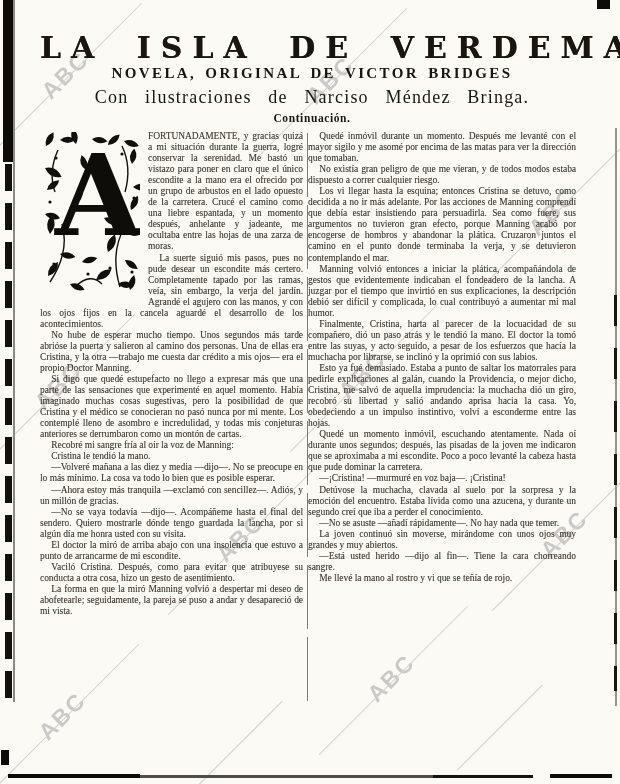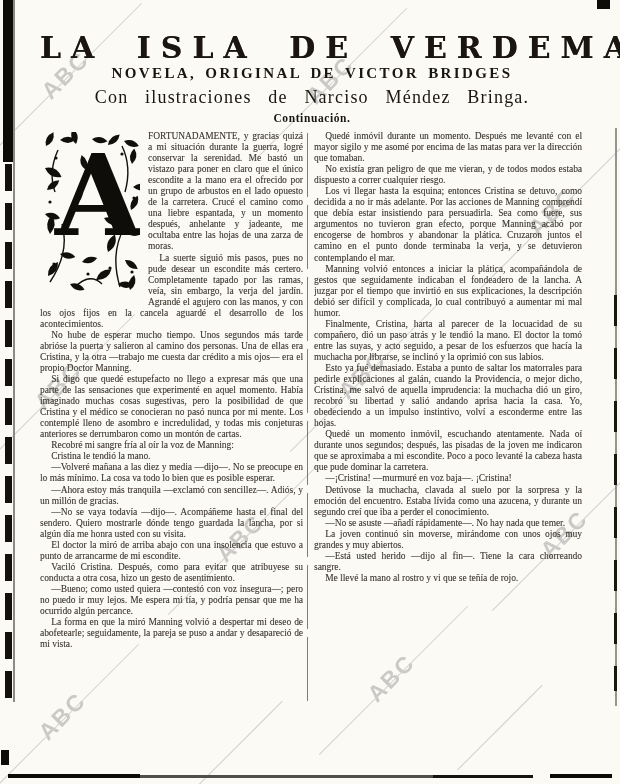--- a/index.html
+++ b/index.html
@@ -24,21 +24,21 @@
 
   
   .columns{position:absolute;top:131px;left:40px;width:546px;height:574px;}
   .col{
     position:absolute;top:0;height:100%;overflow:hidden;
     font-size:9.4px;line-height:11.05px;text-align:justify;
     color:#3e3830;
     text-shadow:.3px 0 0 rgba(62,56,48,.35);
   }
   .col-left{left:0;width:263px;}
-  .col-right{right:4px;width:268px;}
+  .col-right{right:10px;width:268px;}
   .col p{margin:0;text-indent:1.2em;}
   .col-left p:first-of-type{text-indent:0;}
   .divider{
     position:absolute;left:267px;top:2px;width:1px;height:570px;opacity:.75;
     background:repeating-linear-gradient(to bottom,#55504a 0 64px,transparent 64px 72px);
   }
 
   
   .ornament{float:left;width:100px;height:163px;margin:1px 8px 2px 0;}
 
@@ -181,29 +181,28 @@
         <p>La suerte siguió mis pasos, pues no pude desear un escondite más certero. Completamente tapado por las ramas, veía, sin embargo, la verja del jardín. Agrandé el agujero con las manos, y con los ojos fijos en la cancela aguardé el desarrollo de los acontecimientos.</p>
         <p>No hube de esperar mucho tiempo. Unos segundos más tarde abrióse la puerta y salieron al camino dos personas. Una de ellas era Cristina, y la otra —trabajo me cuesta dar crédito a mis ojos— era el propio Doctor Manning.</p>
         <p>Si digo que quedé estupefacto no llego a expresar más que una parte de las sensaciones que experimenté en aquel momento. Había imaginado muchas cosas sugestivas, pero la posibilidad de que Cristina y el médico se conocieran no pasó nunca por mi mente. Los contemplé lleno de asombro e incredulidad, y todas mis conjeturas anteriores se derrumbaron como un montón de cartas.</p>
         <p>Recobré mi sangre fría al oír la voz de Manning:</p>
         <p>Cristina le tendió la mano.</p>
         <p>—Volveré mañana a las diez y media —dijo—. No se preocupe en lo más mínimo. La cosa va todo lo bien que es posible esperar.</p>
         <p>—Ahora estoy más tranquila —exclamó con sencillez—. Adiós, y un millón de gracias.</p>
         <p>—No se vaya todavía —dijo—. Acompáñeme hasta el final del sendero. Quiero mostrarle dónde tengo guardada la lancha, por si algún día me honra usted con su visita.</p>
         <p>El doctor la miró de arriba abajo con una insolencia que estuvo a punto de arrancarme de mi escondite.</p>
         <p>Vaciló Cristina. Después, como para evitar que atribuyese su conducta a otra cosa, hizo un gesto de asentimiento.</p>
-        <p>—Bueno; como usted quiera —contestó con voz insegura—; pero no puedo ir muy lejos. Me espera mi tía, y podría pensar que me ha ocurrido algún percance.</p>
         <p>La forma en que la miró Manning volvió a despertar mi deseo de abofetearle; seguidamente, la pareja se puso a andar y desapareció de mi vista.</p>
       </div>
     <div class="divider"></div>
     <div class="col col-right">
         <p>Quedé inmóvil durante un momento. Después me levanté con el mayor sigilo y me asomé por encima de las matas para ver la dirección que tomaban.</p>
         <p>No existía gran peligro de que me vieran, y de todos modos estaba dispuesto a correr cualquier riesgo.</p>
         <p>Los vi llegar hasta la esquina; entonces Cristina se detuvo, como decidida a no ir más adelante. Por las acciones de Manning comprendí que debía estar insistiendo para persuadirla. Sea como fuere, sus argumentos no tuvieron gran efecto, porque Manning acabó por encogerse de hombros y abandonar la plática. Cruzaron juntos el camino en el punto donde terminaba la verja, y se detuvieron contemplando el mar.</p>
-        <p>Manning volvió entonces a iniciar la plática, acompañándola de gestos que seguidamente indicaban el fondeadero de la lancha. A juzgar por el tiempo que invirtió en sus explicaciones, la descripción debió ser difícil y complicada, lo cual contribuyó a aumentar mi mal humor.</p>
+        <p>Manning volvió entonces a iniciar la plática, acompañándola de gestos que evidentemente indicaban el fondeadero de la lancha. A juzgar por el tiempo que invirtió en sus explicaciones, la descripción debió ser difícil y complicada, lo cual contribuyó a aumentar mi mal humor.</p>
         <p>Finalmente, Cristina, harta al parecer de la locuacidad de su compañero, dió un paso atrás y le tendió la mano. El doctor la tomó entre las suyas, y acto seguido, a pesar de los esfuerzos que hacía la muchacha por librarse, se inclinó y la oprimió con sus labios.</p>
         <p>Esto ya fué demasiado. Estaba a punto de saltar los matorrales para pedirle explicaciones al galán, cuando la Providencia, o mejor dicho, Cristina, me salvó de aquella imprudencia: la muchacha dió un giro, recobró su libertad y salió andando aprisa hacia la casa. Yo, obedeciendo a un impulso instintivo, volví a esconderme entre las hojas.</p>
         <p>Quedé un momento inmóvil, escuchando atentamente. Nada oí durante unos segundos; después, las pisadas de la joven me indicaron que se aproximaba a mi escondite. Poco a poco levanté la cabeza hasta que pude dominar la carretera.</p>
         <p>—¡Cristina! —murmuré en voz baja—. ¡Cristina!</p>
         <p>Detúvose la muchacha, clavada al suelo por la sorpresa y la emoción del encuentro. Estaba lívida como una azucena, y durante un segundo creí que iba a perder el conocimiento.</p>
         <p>—No se asuste —añadí rápidamente—. No hay nada que temer.</p>
         <p>La joven continuó sin moverse, mirándome con unos ojos muy grandes y muy abiertos.</p>
         <p>—Está usted herido —dijo al fin—. Tiene la cara chorreando sangre.</p>
         <p>Me llevé la mano al rostro y vi que se teñía de rojo.</p>
       </div>

